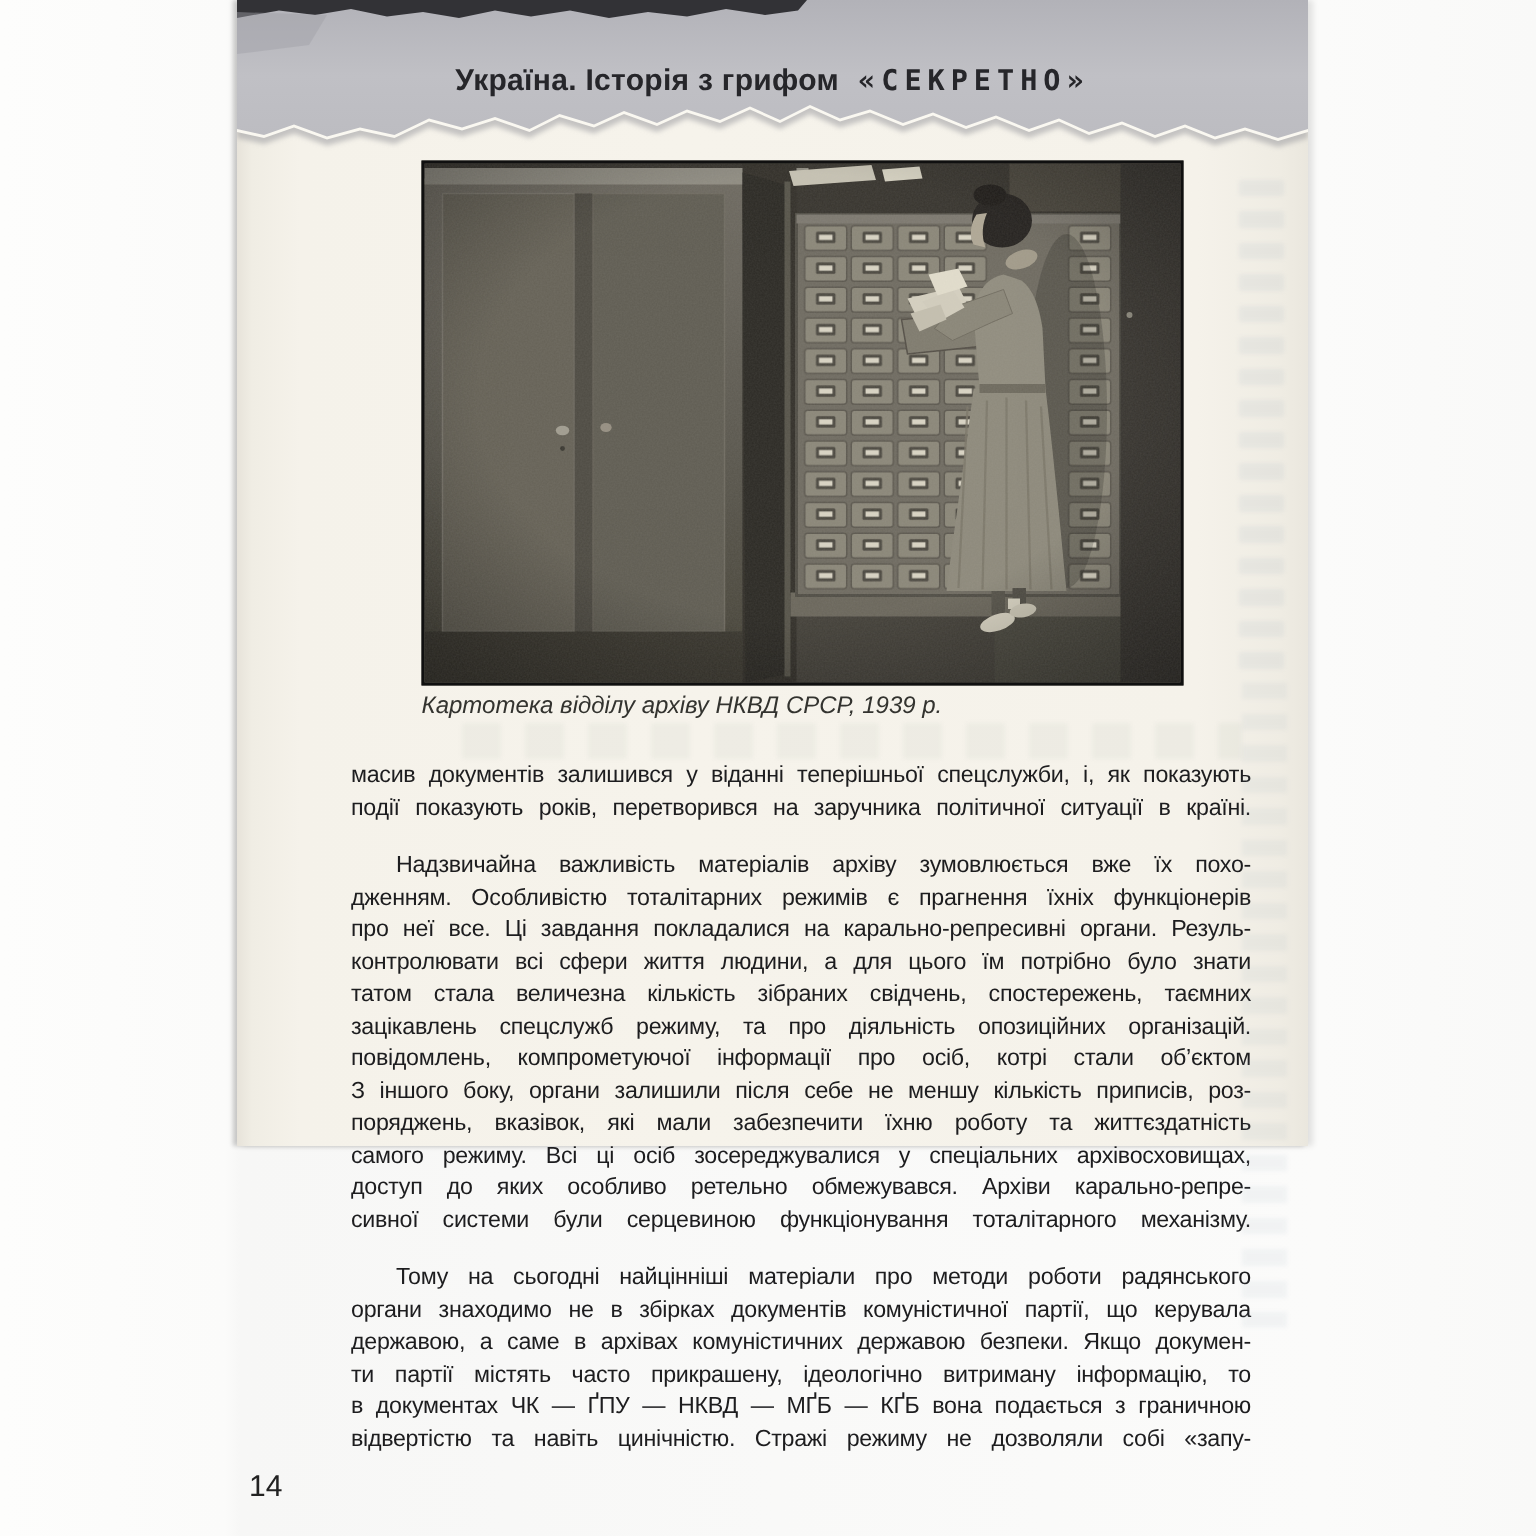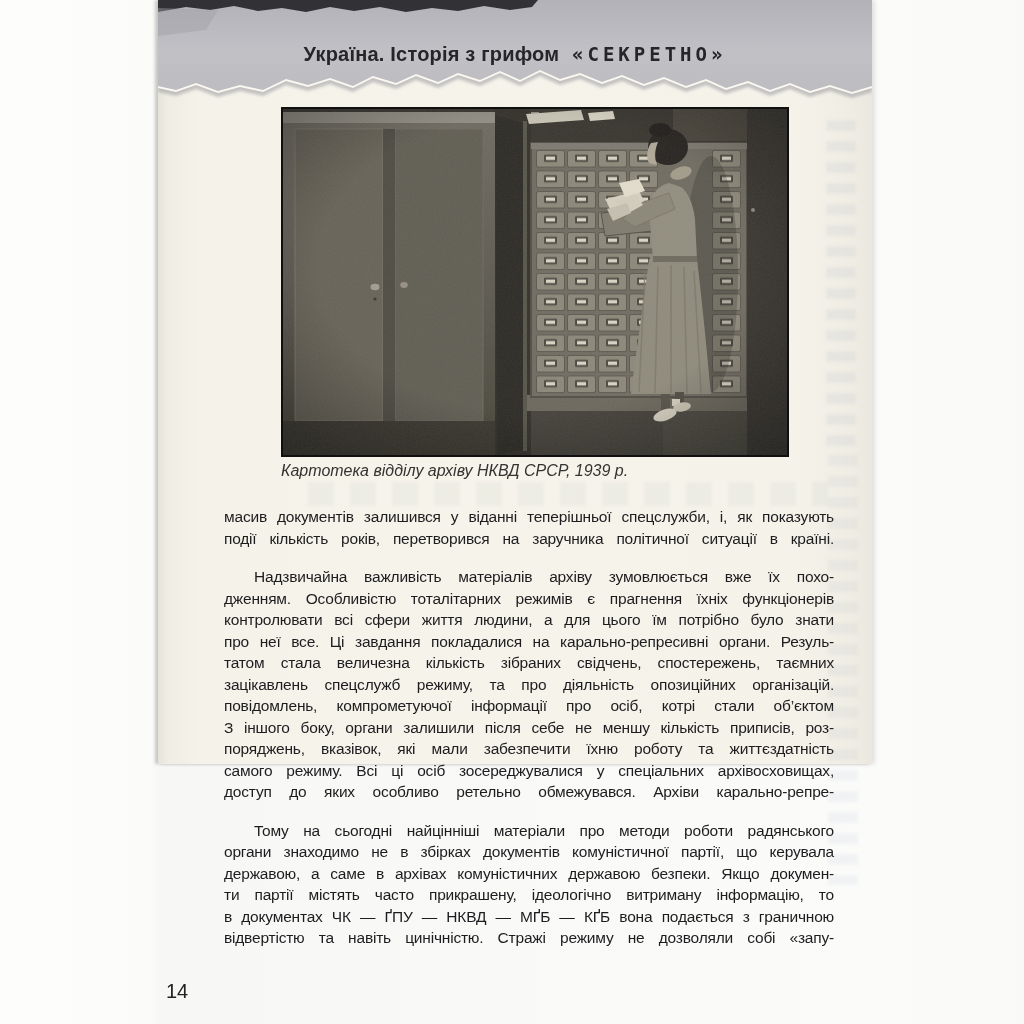--- a/index.html
+++ b/index.html
@@ -28,21 +28,21 @@
   }
   .photo svg{display:block;}
   .caption{
     position:absolute;left:123px;top:462px;width:508px;text-align:left;
     font-style:italic;font-size:16px;color:#33332f;
   }
   .body{
     position:absolute;left:64px;top:506px;width:612px;
     font-size:15.5px;line-height:21.5px;color:#1d1d1f;letter-spacing:-.2px;
   }
-  .para{margin:0 0 17px 2px;}
+  .para{margin:0 0 17px 12px;}
   .para.indent .line:first-child{text-indent:30px;}
   .line{text-align:justify;text-align-last:justify;}
   .pagenum{position:absolute;left:8px;top:980px;font-size:20px;font-weight:normal;color:#222;}
   .smudge{position:absolute;filter:blur(1.5px);pointer-events:none;}
   .smudge.col{
     background:repeating-linear-gradient(180deg,rgba(140,160,178,.20) 0 11px,rgba(0,0,0,0) 11px 21px);
     width:30px;opacity:.55;
   }
   .smudge.row{
     background:repeating-linear-gradient(90deg,rgba(150,168,152,.14) 0 26px,rgba(0,0,0,0) 26px 42px);
@@ -191,34 +191,35 @@
         <rect x="0" y="0" width="504" height="346" fill="url(#vig)"></rect>
         <rect x="0" y="0" width="504" height="346" filter="url(#grain)" opacity="0.22"></rect>
       </svg>
     </figure>
 
     <div class="caption">Картотека відділу архіву НКВД СРСР, 1939 р.</div>
 
     <div class="body" id="body-paragraphs">
         <div class="para">
           <div class="line">масив документів залишився у віданні теперішньої спецслужби, і, як показують</div>
-          <div class="line">події кількість років, перетворився на заручника політичної ситуації в країні.</div>
+          <div class="line">події показують років, перетворився на заручника політичної ситуації в країні.</div>
         </div>
         <div class="para indent">
           <div class="line">Надзвичайна важливість матеріалів архіву зумовлюється вже їх похо-</div>
           <div class="line">дженням. Особливістю тоталітарних режимів є прагнення їхніх функціонерів</div>
+          <div class="line">про неї все. Ці завдання покладалися на карально-репресивні органи. Резуль-</div>
           <div class="line">контролювати всі сфери життя людини, а для цього їм потрібно було знати</div>
-          <div class="line">про неї все. Ці завдання покладалися на карально-репресивні органи. Резуль-</div>
           <div class="line">татом стала величезна кількість зібраних свідчень, спостережень, таємних</div>
           <div class="line">зацікавлень спецслужб режиму, та про діяльність опозиційних організацій.</div>
           <div class="line">повідомлень, компрометуючої інформації про осіб, котрі стали об’єктом</div>
           <div class="line">З іншого боку, органи залишили після себе не меншу кількість приписів, роз-</div>
           <div class="line">поряджень, вказівок, які мали забезпечити їхню роботу та життєздатність</div>
           <div class="line">самого режиму. Всі ці осіб зосереджувалися у спеціальних архівосховищах,</div>
           <div class="line">доступ до яких особливо ретельно обмежувався. Архіви карально-репре-</div>
+          <div class="line">сивної системи були серцевиною функціонування тоталітарного механізму.</div>
         </div>
         <div class="para indent">
           <div class="line">Тому на сьогодні найцінніші матеріали про методи роботи радянського</div>
           <div class="line">органи знаходимо не в збірках документів комуністичної партії, що керувала</div>
           <div class="line">державою, а саме в архівах комуністичних державою безпеки. Якщо докумен-</div>
           <div class="line">ти партії містять часто прикрашену, ідеологічно витриману інформацію, то</div>
           <div class="line">в документах ЧК — ҐПУ — НКВД — МҐБ — КҐБ вона подається з граничною</div>
           <div class="line">відвертістю та навіть цинічністю. Стражі режиму не дозволяли собі «запу-</div>
         </div>
       </div>

